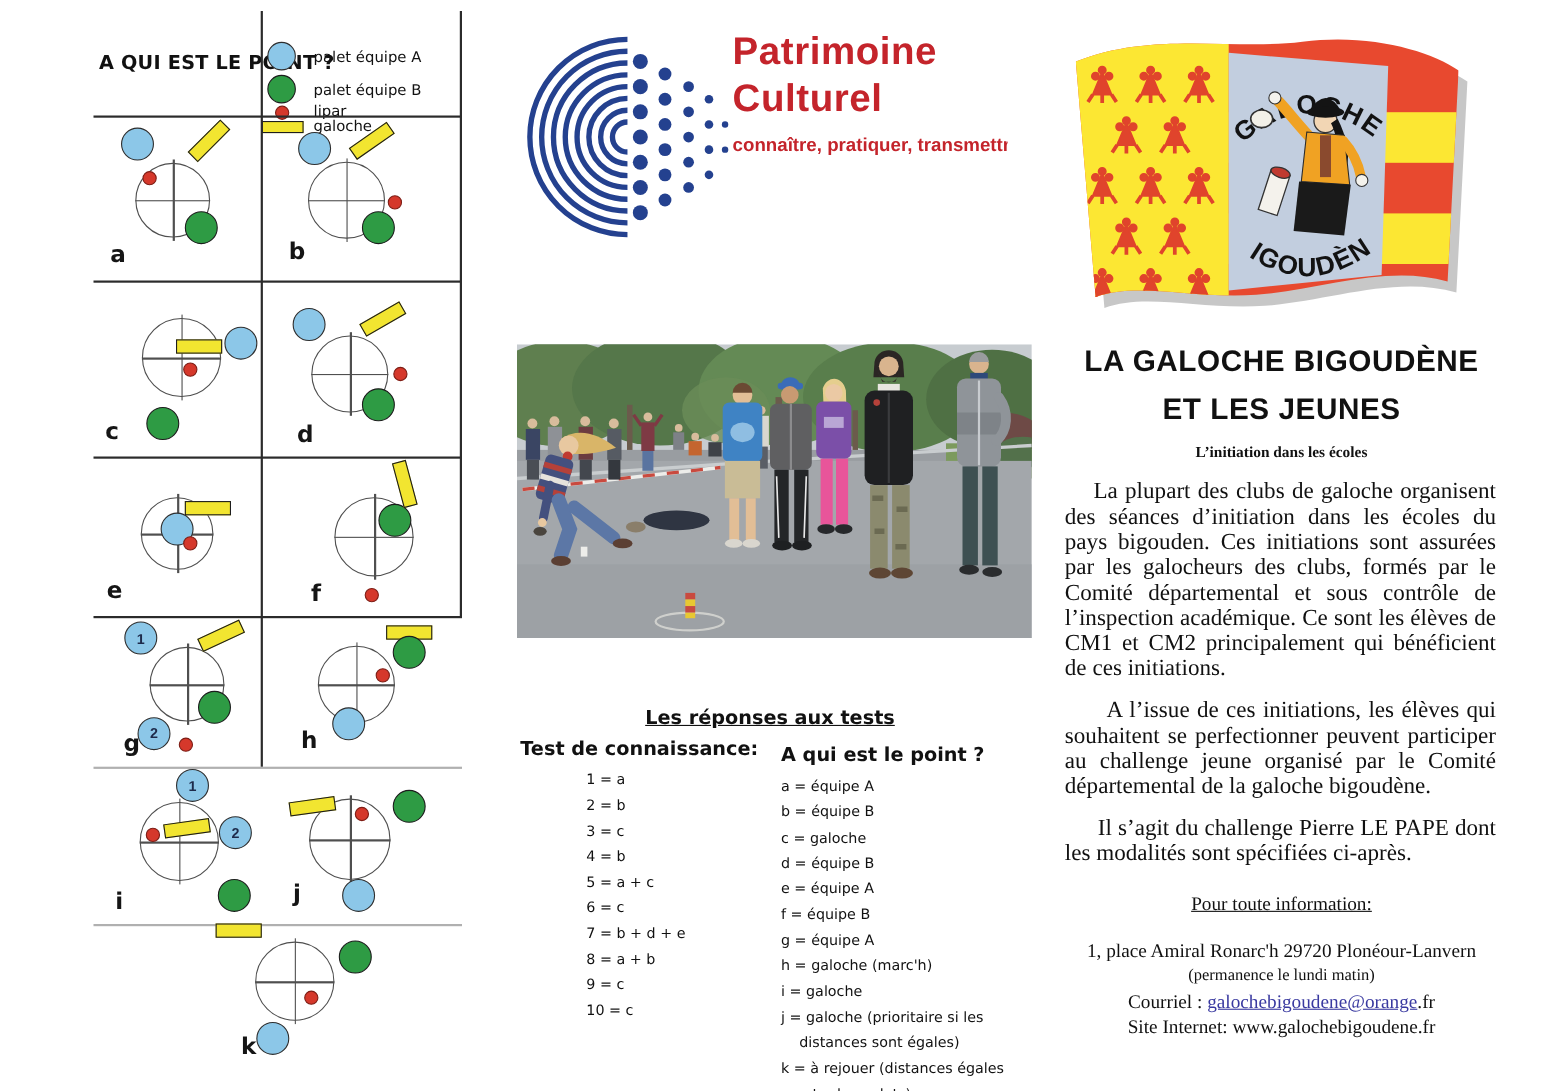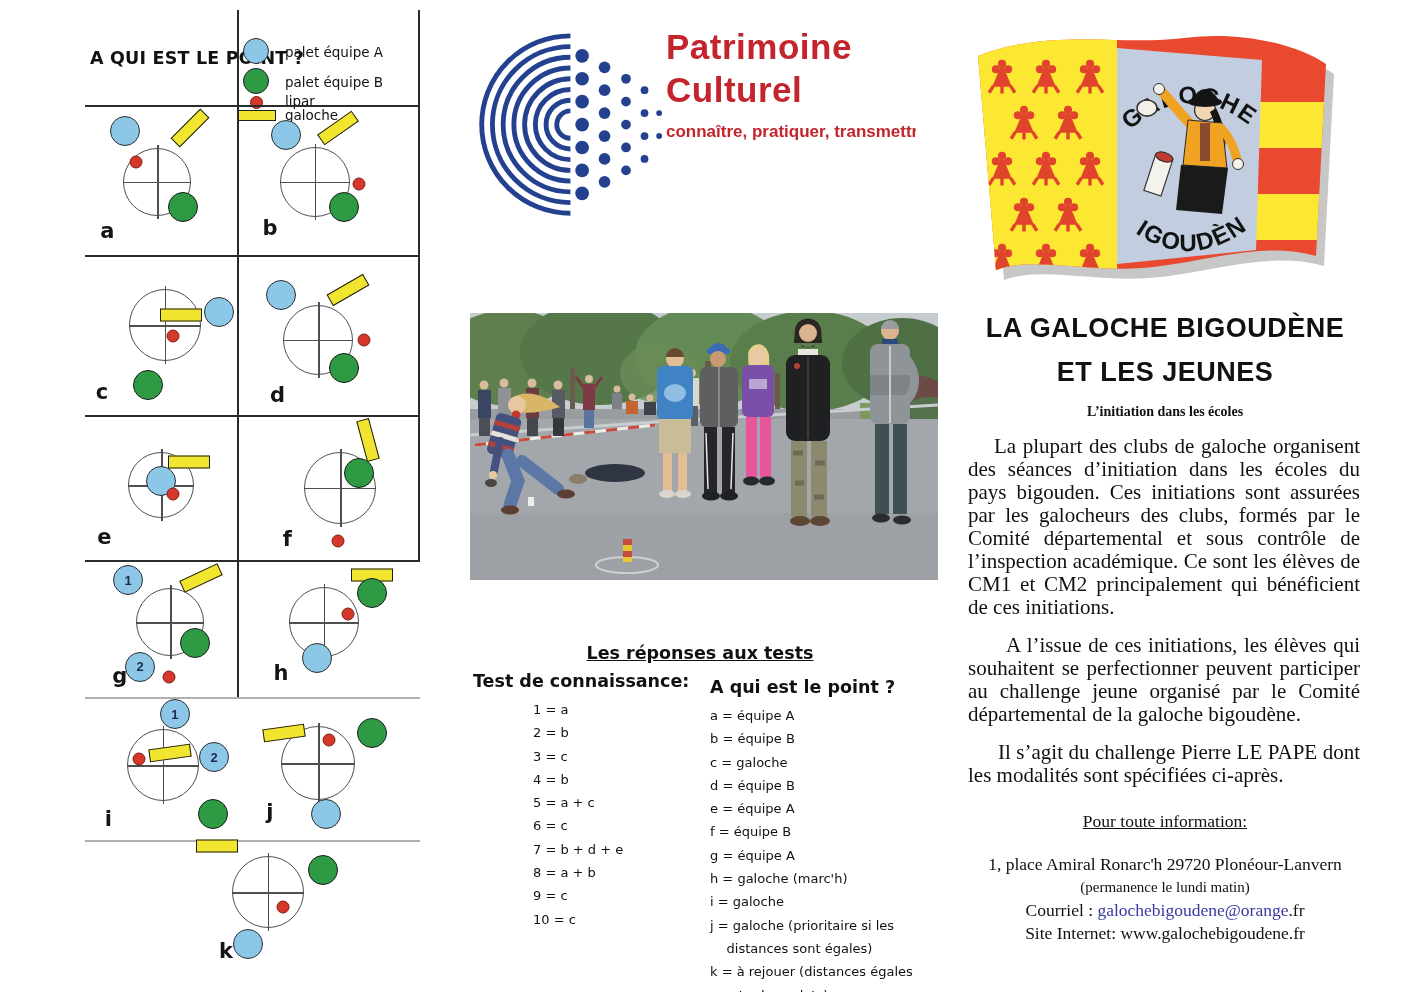--- a/index.html
+++ b/index.html
@@ -52,21 +52,21 @@
   .rsub{text-align:center;font-weight:bold;font-size:14px;margin-top:10px;
         font-family:"Liberation Serif",serif;}
   .rcol p{font-family:"Liberation Serif",serif;font-size:21px;line-height:23px;
           text-align:justify;margin:15px 0 0 13px;width:392px;}
   .ind1{text-indent:26px;} .ind2{text-indent:38px;} .ind3{text-indent:30px;}
   .info-h{font-family:"Liberation Serif",serif;font-size:17.5px;text-decoration:underline;
           text-align:center;margin-top:24px;}
   .contact{font-family:"Liberation Serif",serif;font-size:17.5px;line-height:23px;
            text-align:center;margin-top:21px;}
   .perm{font-size:15px;}
-  .maillink{color:#3939A0;cursor:pointer;}
+  .maillink{color:#3939A0;text-decoration:underline;cursor:pointer;}
 </style>
 </head>
 <body>
 
 <div class="quiz">
   <div class="quiz-title">A QUI EST LE POINT ?</div>
 
   <div class="legend">
     <div class="shape c-blue" style="left:6px;top:12px;width:26px;height:26px;"></div>
     <span class="lab" style="top:18px">palet équipe A</span>

